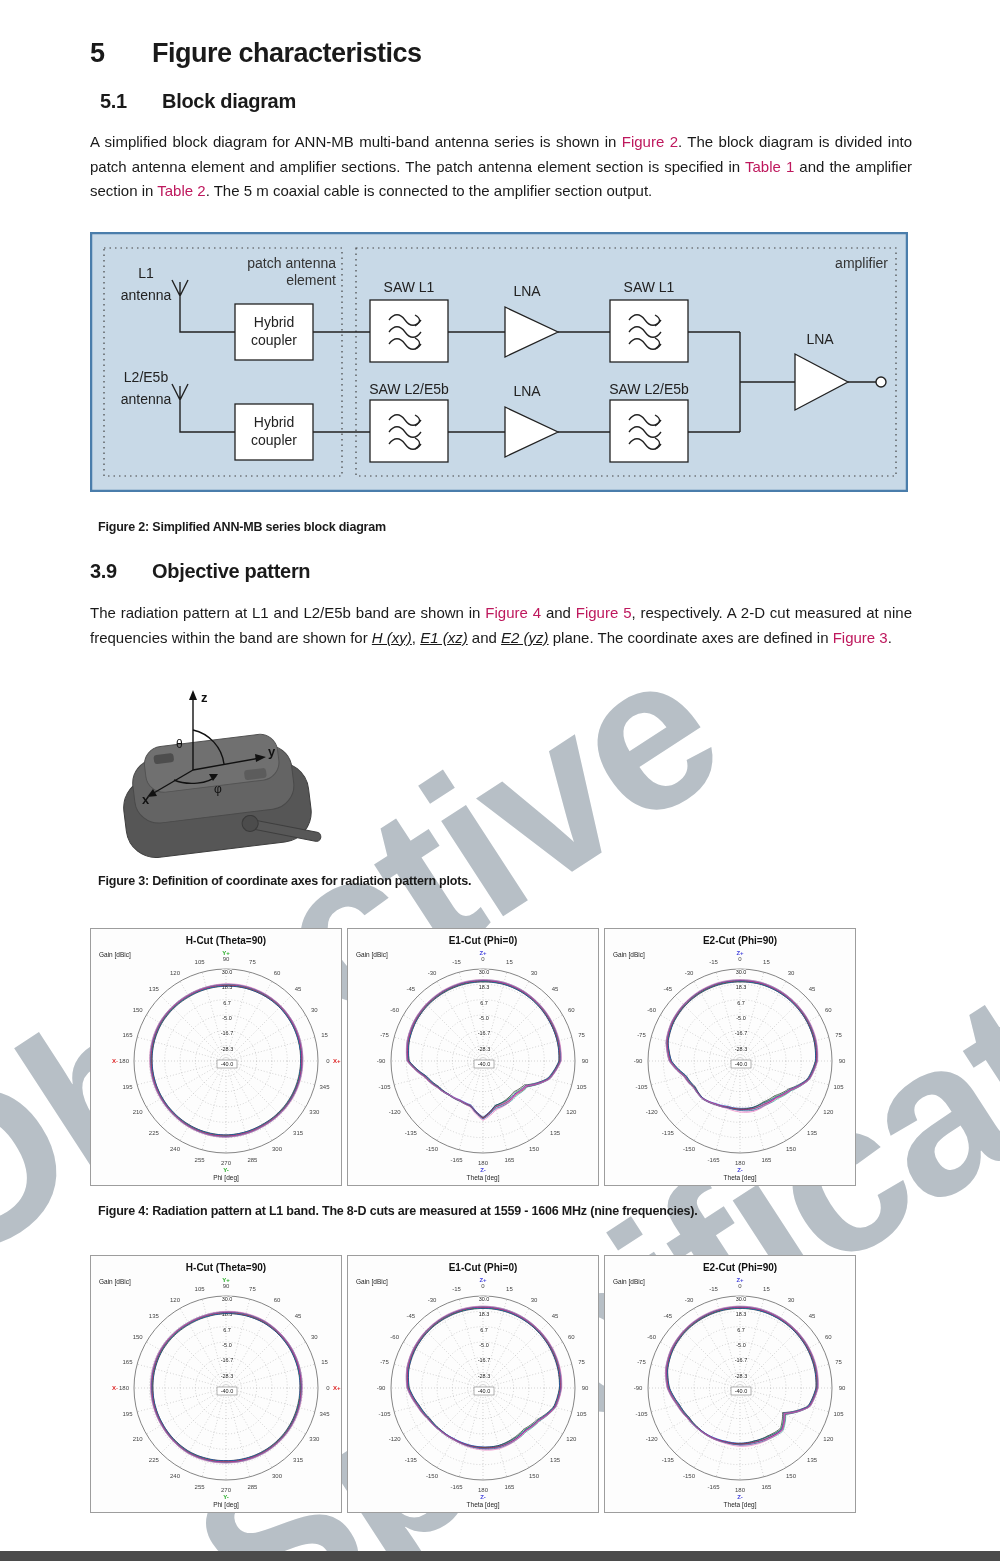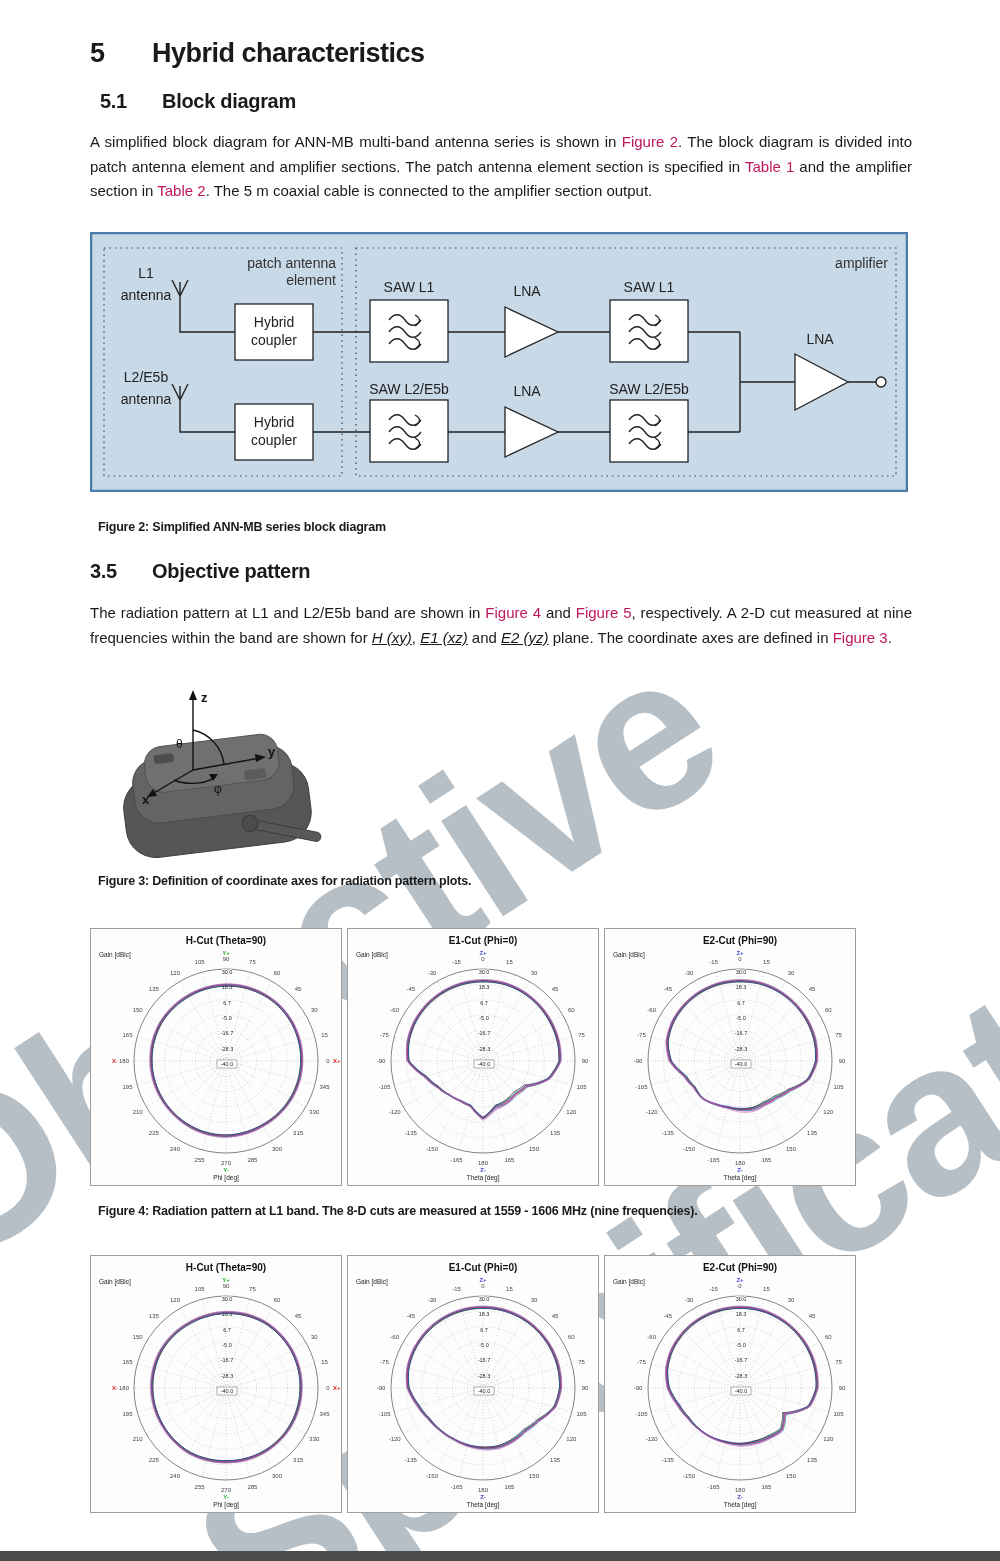--- a/index.html
+++ b/index.html
@@ -28,21 +28,21 @@
 <body>
 
 <div class="page">
 
   <div class="wm wm1">Objective</div>
   <div class="wm wm2">Specification</div>
 
   <div class="content">
 
     <h1 class="h1 abs" style="left:90px;top:38px;">
-      <span class="secnum">5</span><span>Hybrid characteristics</span>
+      <span class="secnum">5</span><span>Figure characteristics</span>
     </h1>
 
     <h2 class="h2 abs" style="left:100px;top:90px;">
       <span class="secnum">5.1</span><span>Block diagram</span>
     </h2>
 
     <p class="body abs" style="left:90px;top:130px;"><span>A simplified block diagram for ANN-MB multi-band antenna series is shown in </span><span class="xref">Figure 2</span><span>. The block diagram is divided into patch antenna element and amplifier sections. The patch antenna element section is specified in </span><span class="xref">Table 1</span><span> and the amplifier section in </span><span class="xref">Table 2</span><span>. The 5 m coaxial cable is connected to the amplifier section output.</span></p>
 
     <div class="abs fig2box" style="left:90px;top:232px;">
       <svg width="818" height="260" viewBox="0 0 818 260">
@@ -130,21 +130,21 @@
         <polygon points="415,175 415,225 468,200" fill="#ffffff" stroke="#222" stroke-width="1.3"></polygon>
         <text x="730" y="112" font-size="14" text-anchor="middle" fill="#222">LNA</text>
         <polygon points="705,122 705,178 758,150" fill="#ffffff" stroke="#222" stroke-width="1.3"></polygon>
         <circle cx="791" cy="150" r="5" fill="#ffffff" stroke="#222" stroke-width="1.4"></circle>
       </svg>
     </div>
 
     <p class="caption abs" style="left:90px;top:512px;">Figure 2: Simplified ANN-MB series block diagram</p>
 
     <h2 class="h2 abs" style="left:90px;top:560px;">
-      <span class="secnum">3.5</span><span>Objective pattern</span>
+      <span class="secnum">3.9</span><span>Objective pattern</span>
     </h2>
 
     <p class="body abs" style="left:90px;top:601px;"><span>The radiation pattern at L1 and L2/E5b band are shown in </span><span class="xref">Figure 4</span><span> and </span><span class="xref">Figure 5</span><span>, respectively. A 2-D cut measured at nine frequencies within the band are shown for </span><span class="em">H (xy)</span><span>, </span><span class="em">E1 (xz)</span><span> and </span><span class="em">E2 (yz)</span><span> plane. The coordinate axes are defined in </span><span class="xref">Figure 3</span><span>.</span></p>
 
     <div class="abs" style="left:96px;top:678px;">
       <svg width="240" height="186" viewBox="0 0 240 186">
         <g transform="rotate(-7 120 112)">
           <rect x="26" y="92" width="186" height="80" rx="30" fill="#565656" stroke="#3e3e3e"></rect>
           <rect x="38" y="74" width="160" height="64" rx="24" fill="#646464" stroke="#4a4a4a"></rect>
           <rect x="52" y="62" width="134" height="46" rx="18" fill="#707070" stroke="#535353"></rect>

